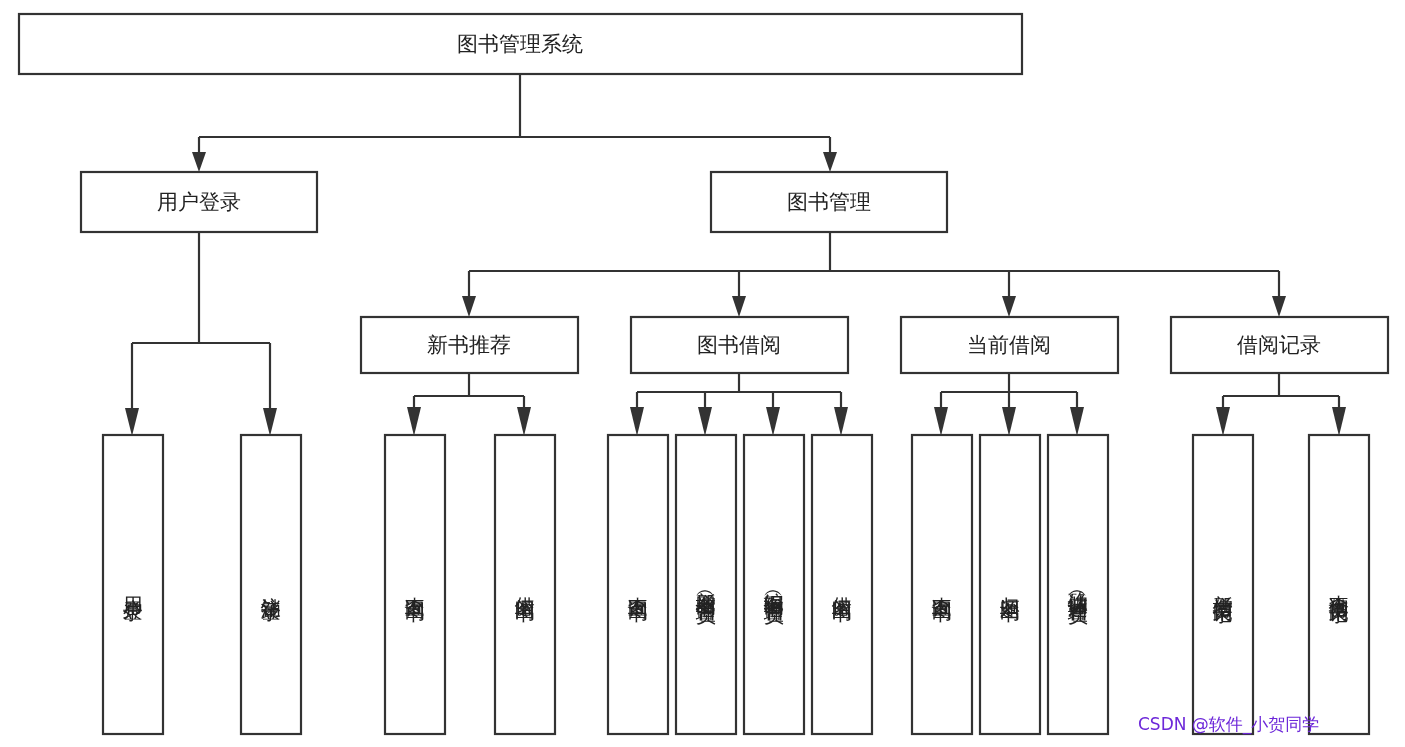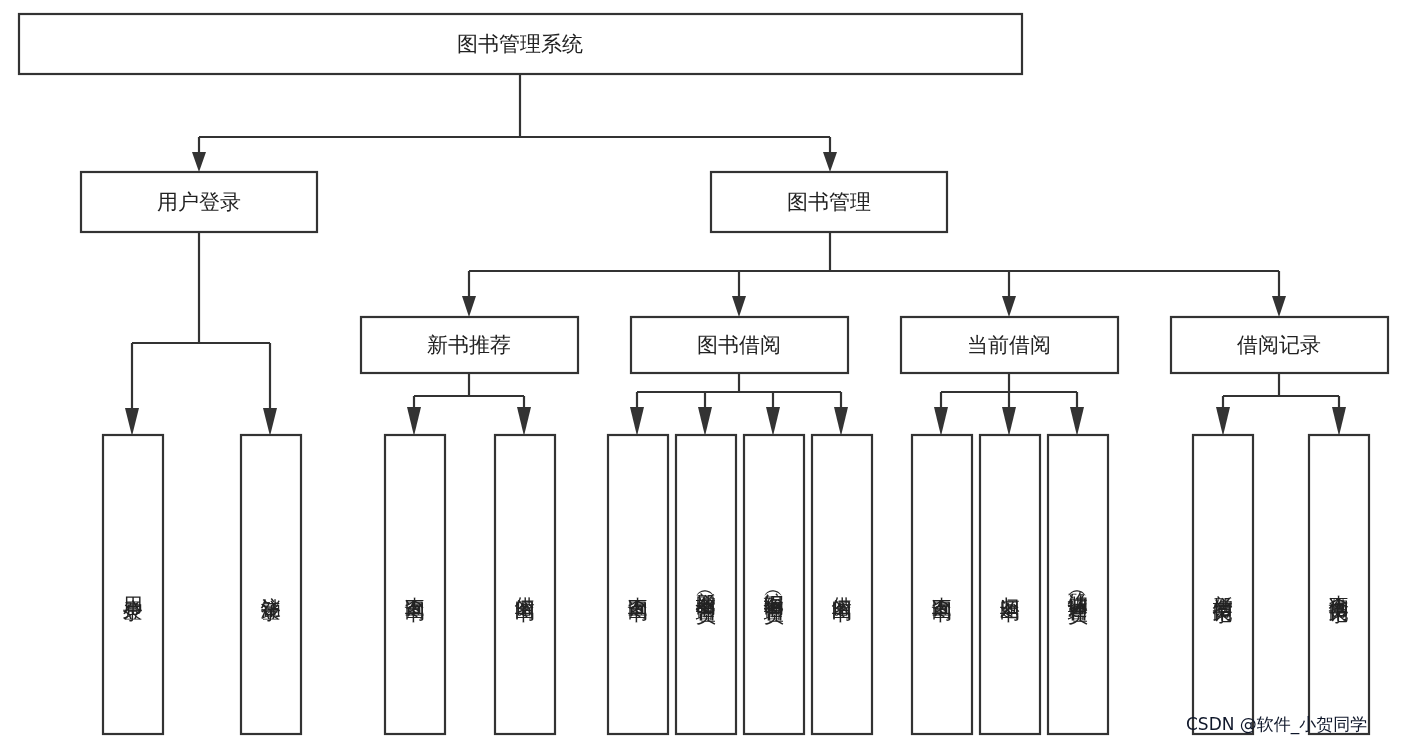--- a/index.html
+++ b/index.html
@@ -62,23 +62,23 @@
     align-items: center;
     justify-content: center;
     text-align: center;
     white-space: nowrap;
     pointer-events: none;
   }
   .watermark {
     position: absolute;
     font-family: "DejaVu Sans", "Liberation Sans", sans-serif;
     font-size: 17px;
-    color: #0f172a;
+    color: #6d28d9;
     white-space: nowrap;
-    left: 1186px;
+    left: 1138px;
     top: 713px;
   }
 </style>
 </head>
 <body>
 
 <div id="diagram-root">
 
   <svg id="diagram-svg" viewBox="0 0 1405 747">
 

